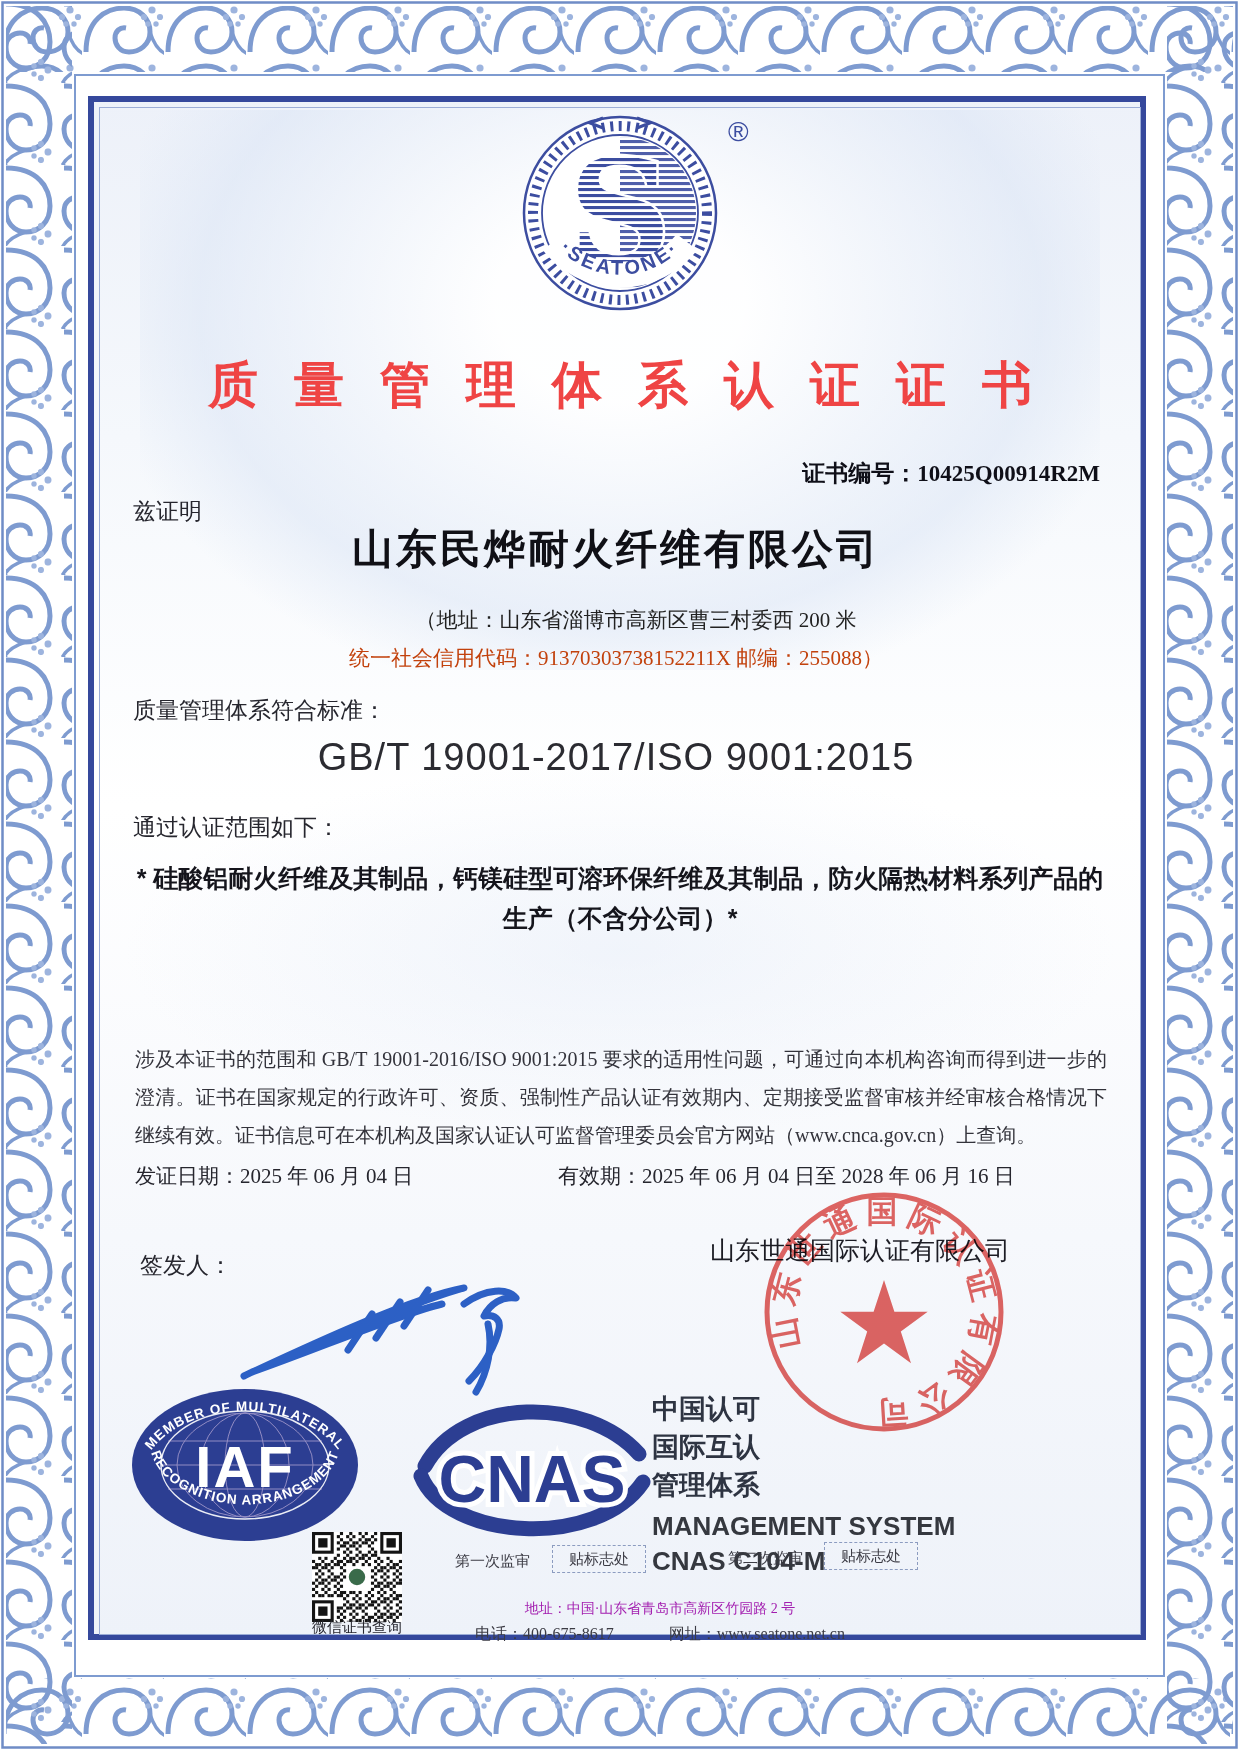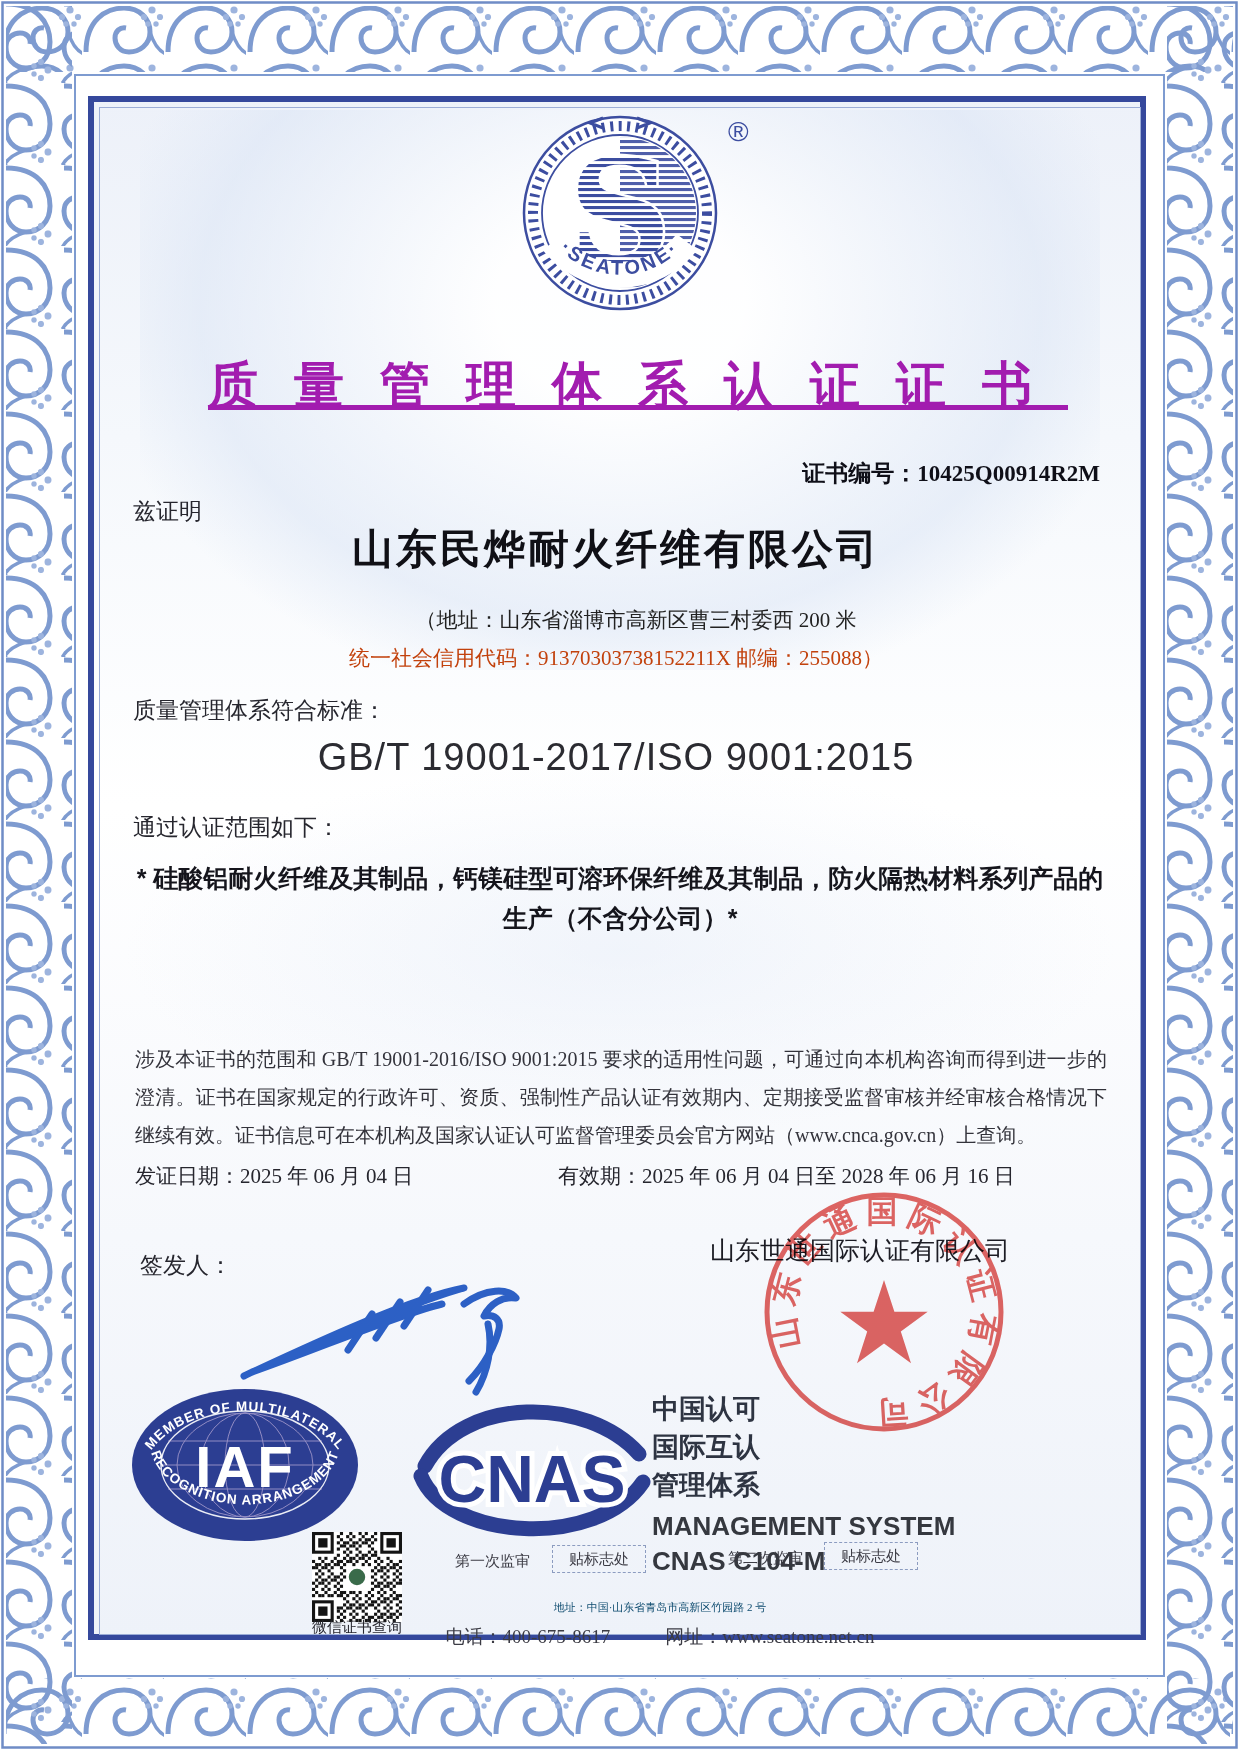--- a/index.html
+++ b/index.html
@@ -11,21 +11,21 @@
          background:linear-gradient(180deg,#edf1f9 0%,#f5f8fc 22%,#ffffff 46%,#f6f8fc 74%,#eef2f9 100%);}
   .wash2{left:140px;top:110px;width:960px;height:560px;
          background:radial-gradient(ellipse at 50% 35%,rgba(255,255,255,.95) 18%,rgba(219,229,245,.55) 62%,rgba(219,229,245,0) 78%);}
   .wash3{left:120px;top:760px;width:1000px;height:380px;
          background:radial-gradient(ellipse at 50% 50%,rgba(226,234,247,.45) 0%,rgba(226,234,247,0) 70%);}
   
   .frame1{left:88px;top:96px;width:1046px;height:1532px;border:6px solid #35489c;}
   .frame2{left:99px;top:107px;width:1040px;height:1526px;border:1.5px solid #9bacd6;}
   
   .title{left:92px;top:352px;width:1056px;text-align:center;font-size:50px;font-weight:600;
-         letter-spacing:36px;padding-left:18px;color:#a21caf;text-decoration:underline;}
+         letter-spacing:36px;padding-left:18px;color:#ef4444;}
   .certno{left:500px;top:458px;width:600px;text-align:right;font-size:23px;font-weight:bold;color:#0f0f18;}
   .attest{left:133px;top:496px;font-size:23px;color:#26262e;}
   .company{left:88px;top:522px;width:1056px;text-align:center;font-size:41px;font-weight:bold;
            color:#101016;font-family:"Liberation Sans",sans-serif;letter-spacing:3px;}
   .addr1{left:88px;top:606px;width:1056px;text-align:center;font-size:21px;color:#222;margin-left:20px;}
   .addr2{left:88px;top:644px;width:1056px;text-align:center;font-size:21px;color:#c2410c;}
   .stdlabel{left:133px;top:695px;font-size:23px;color:#26262e;}
   .standard{left:88px;top:736px;width:1056px;text-align:center;font-size:38px;color:#2b2b31;
             font-family:"Liberation Sans",sans-serif;letter-spacing:1px;}
   .scopelabel{left:133px;top:812px;font-size:23px;color:#26262e;}
@@ -42,23 +42,23 @@
   .accblock .cjk{font-size:27px;font-weight:bold;line-height:38px;}
   .accblock .eng{font-size:26px;font-weight:bold;line-height:35px;color:#35383f;margin-top:5px;}
   
   .audit1{left:455px;top:1552px;font-size:15px;color:#3b3b44;}
   .audit2{left:728px;top:1549px;font-size:15px;color:#3b3b44;}
   .stickerbox{width:92px;height:26px;border:1.5px dashed #8c9cc0;text-align:center;
               font-size:15px;color:#3b3b44;line-height:26px;}
   .box1{left:552px;top:1545px;}
   .box2{left:824px;top:1542px;}
   .fnote{left:380px;top:1574px;width:560px;text-align:center;font-size:16.5px;color:#3b3b44;}
-  .faddr{left:380px;top:1600px;width:560px;text-align:center;font-size:11px;color:#0c4a6e;}
+  .faddr{left:380px;top:1600px;width:560px;text-align:center;font-size:14px;color:#a21caf;}
   .fphone{left:350px;top:1624px;width:620px;display:flex;justify-content:center;gap:55px;
-          font-size:19px;color:#3b3b44;}
+          font-size:16px;color:#3b3b44;}
   .qrcap{left:292px;top:1618px;width:130px;text-align:center;font-size:15px;color:#26262e;}
   .sealwrap{left:748px;top:1168px;z-index:4;mix-blend-mode:multiply;opacity:.88;}
   .sigwrap{left:230px;top:1258px;z-index:4;mix-blend-mode:multiply;}
 </style>
 </head>
 <body>
 
 <div class="page">
 
   <div class="abs wash1"></div>

